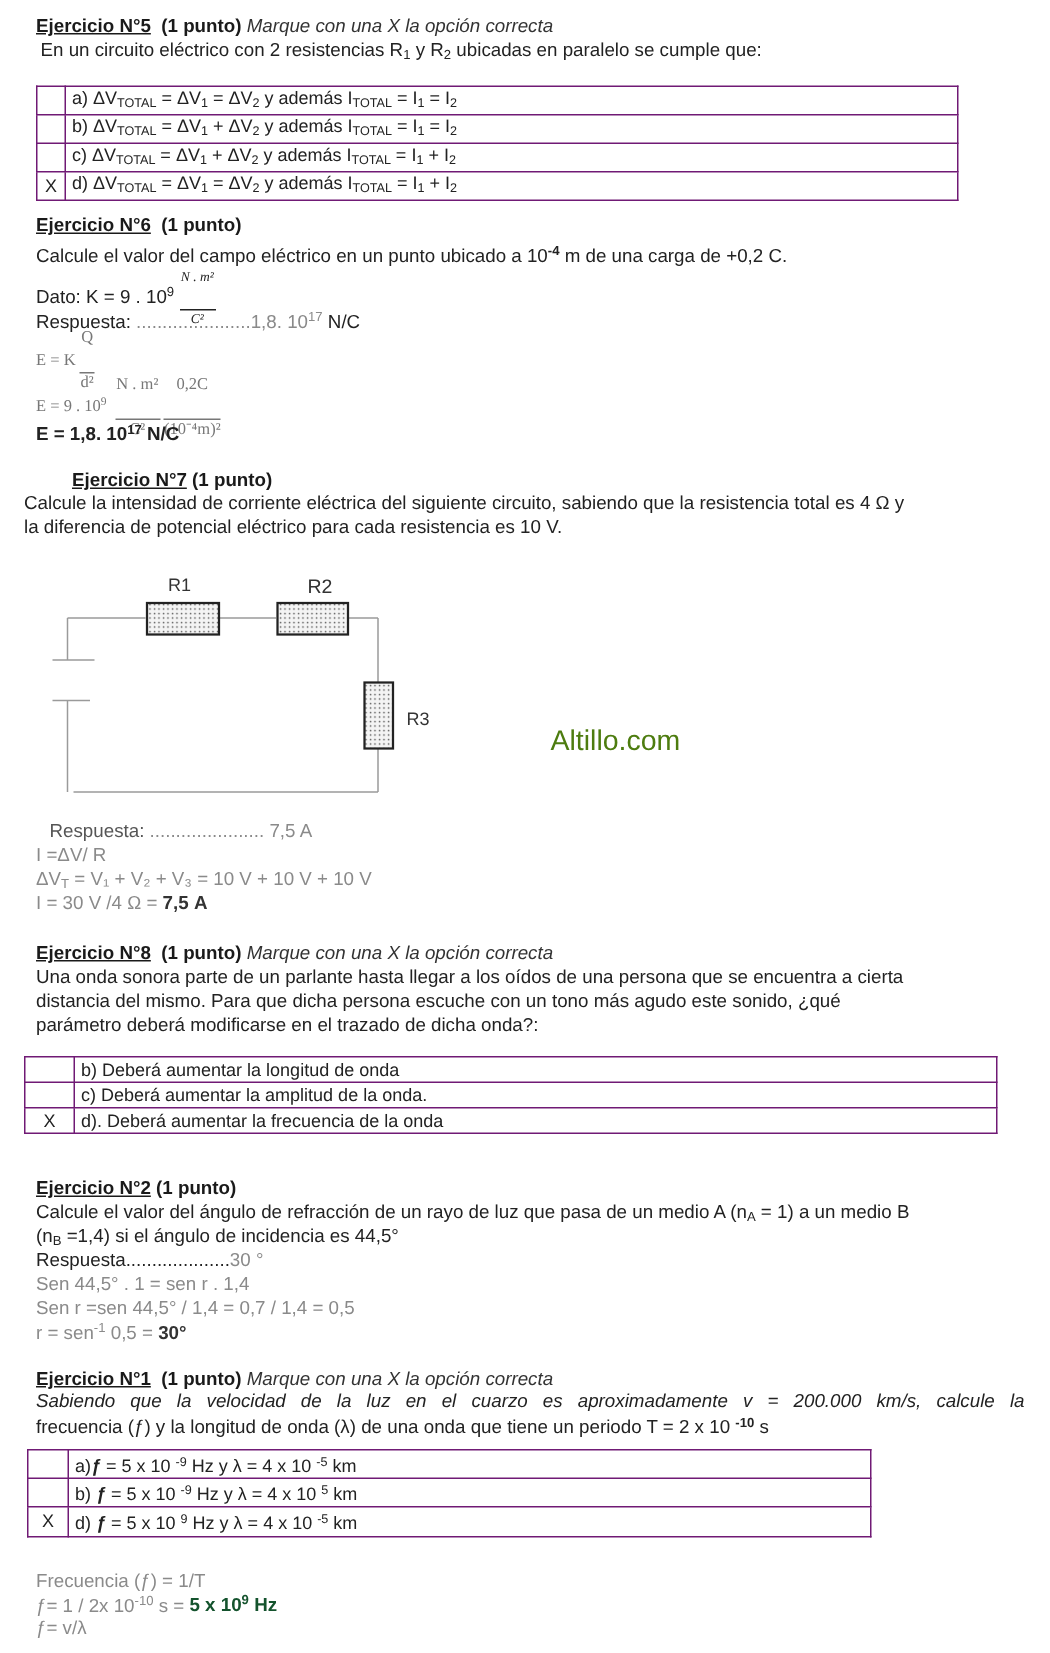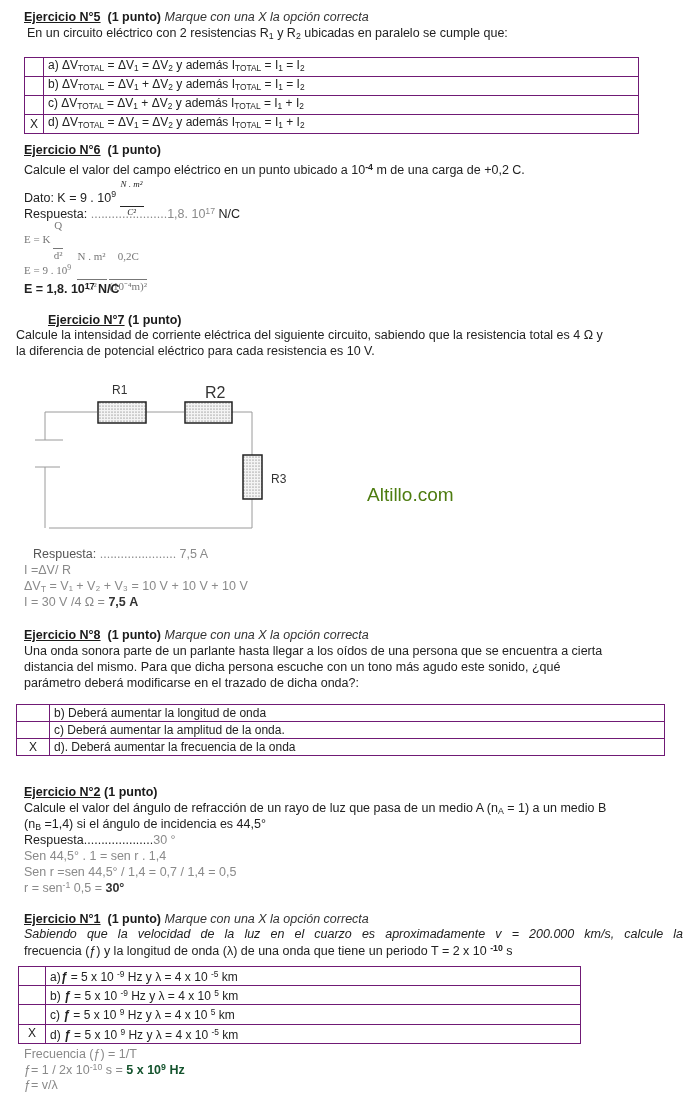--- a/index.html
+++ b/index.html
@@ -115,21 +115,21 @@
     <line x1="252" y1="412" x2="252" y2="455"></line>
 
     <line x1="252" y1="499" x2="252" y2="528"></line>
     <line x1="49" y1="528" x2="252" y2="528"></line>
   </g>
   <rect x="98" y="402" width="48" height="21" fill="url(#dots)" stroke="#222" stroke-width="1.5"></rect>
   <rect x="185" y="402" width="47" height="21" fill="url(#dots)" stroke="#222" stroke-width="1.5"></rect>
   <rect x="243" y="455" width="19" height="44" fill="url(#dots)" stroke="#222" stroke-width="1.5"></rect>
 </svg>
 <div class="abs" style="left:112px; top:384px; font-size:12px; color:#333;">R1</div>
-<div class="abs" style="left:205px; top:384px; font-size:16px; color:#333;">R2</div>
+<div class="abs" style="left:205px; top:384px; font-size:13px; color:#333;">R2</div>
 <div class="abs" style="left:271px; top:473px; font-size:12px; color:#333;">R3</div>
 
 <div class="abs watermark" style="left:367px; top:484px;">Altillo.com</div>
 
 <div class="abs txt gray" style="left:33px; top:547px;">
   <span style="color:#555;">Respuesta: </span><span>......................</span><span> 7,5 A</span>
 </div>
 <div class="abs txt gray" style="left:24px; top:563px;">I =ΔV/ R</div>
 <div class="abs txt gray" style="left:24px; top:579px;">
   <span>ΔV</span><span class="sub">T</span><span> = V₁ + V₂ + V₃ = 10 V + 10 V + 10 V</span>
@@ -197,24 +197,20 @@
   <tbody>
       <tr>
     <td class="mark" style="width:26px;"></td>
     <td><span>a)</span><b><i>ƒ</i></b><span> = 5 x 10 </span><span class="sup">-9</span><span> Hz y λ = 4 x 10 </span><span class="sup">-5</span><span> km</span></td>
   </tr>
   <tr>
     <td class="mark" style="width:26px;"></td>
     <td><span>b) </span><b><i>ƒ</i></b><span> = 5 x 10 </span><span class="sup">-9</span><span> Hz y λ = 4 x 10 </span><span class="sup">5</span><span> km</span></td>
   </tr>
   <tr>
-    <td class="mark" style="width:26px;"></td>
-    <td><span>c) </span><b><i>ƒ</i></b><span> = 5 x 10 </span><span class="sup">9</span><span> Hz y λ = 4 x 10 </span><span class="sup">5</span><span> km</span></td>
-  </tr>
-  <tr>
     <td class="mark" style="width:26px;">X</td>
     <td><span>d) </span><b><i>ƒ</i></b><span> = 5 x 10 </span><span class="sup">9</span><span> Hz y λ = 4 x 10 </span><span class="sup">-5</span><span> km</span></td>
   </tr>
 </tbody>
   </table>
 
 <div class="abs txt gray" style="left:24px; top:1047px;">Frecuencia (ƒ) = 1/T</div>
 <div class="abs txt gray" style="left:24px; top:1062px;">
   <span>ƒ= 1 / 2x 10</span><span class="sup">-10</span><span> s = </span><b style="color:#14532d;"><span>5 x 10</span><span class="sup">9</span><span> Hz</span></b>
 </div>

